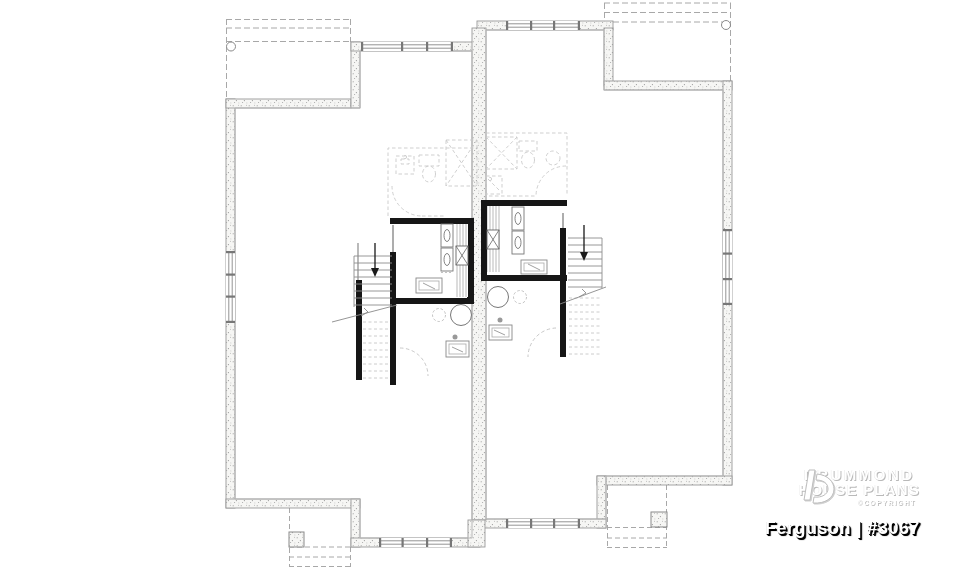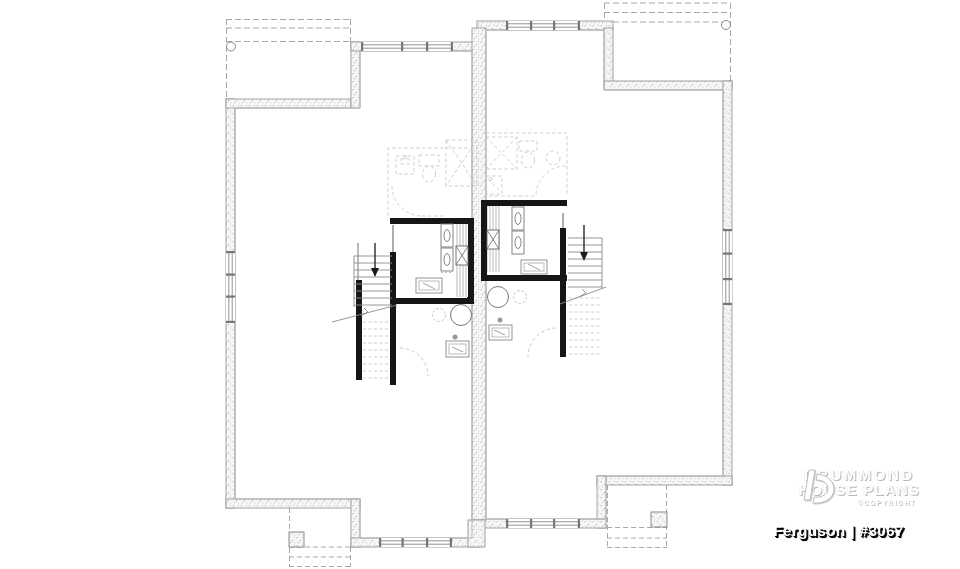--- a/index.html
+++ b/index.html
@@ -14,22 +14,22 @@
   }
   .brand .txt{display:flex;flex-direction:column;align-items:center;line-height:1.05;}
   .brand .l1{font-size:15px;font-weight:bold;letter-spacing:2.5px;
     text-shadow:1px 1px 0 #b9b9b9,-0.5px -0.5px 0 #e8e8e8;}
   .brand .l2{font-size:15px;font-weight:bold;letter-spacing:1.2px;
     text-shadow:1px 1px 0 #b9b9b9,-0.5px -0.5px 0 #e8e8e8;}
   .brand .cr{font-size:6.5px;font-weight:bold;letter-spacing:1.5px;align-self:flex-end;
     margin-top:2px;margin-right:4px;text-shadow:0.8px 0.8px 0 #bdbdbd;}
   .brand .dlogo{filter:drop-shadow(1px 1px 0 #cfcfcf);}
   .planlabel{
-    position:absolute;right:56px;bottom:30px;
-    font-size:15px;font-weight:bold;letter-spacing:0.5px;color:#ffffff;
+    position:absolute;right:40px;bottom:30px;
+    font-size:18px;font-weight:bold;letter-spacing:0.5px;color:#ffffff;
     text-shadow:1.5px 1.5px 0 #000, 0.5px 0.5px 0 #000, 2px 2px 1px #333;
   }
 </style>
 </head>
 <body>
 
 <div class="canvas">
 
 <svg width="960" height="569" viewBox="0 0 960 569">
   <defs>

